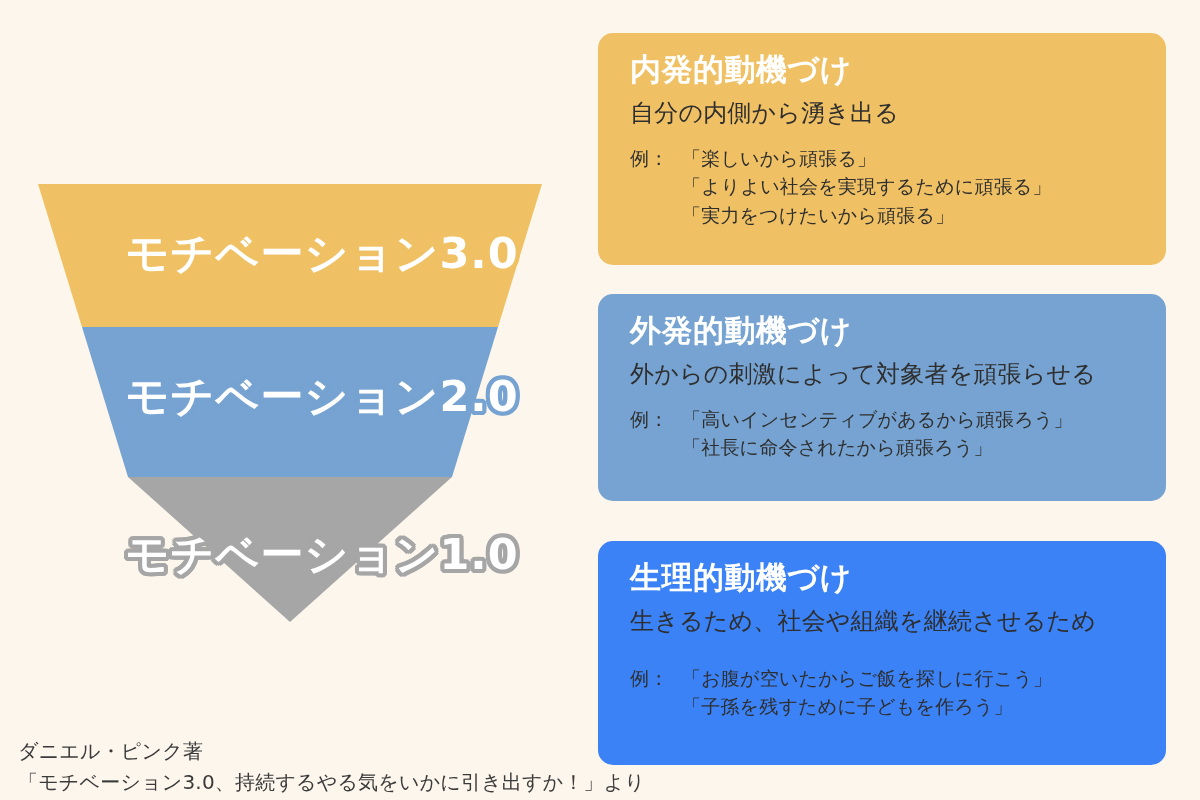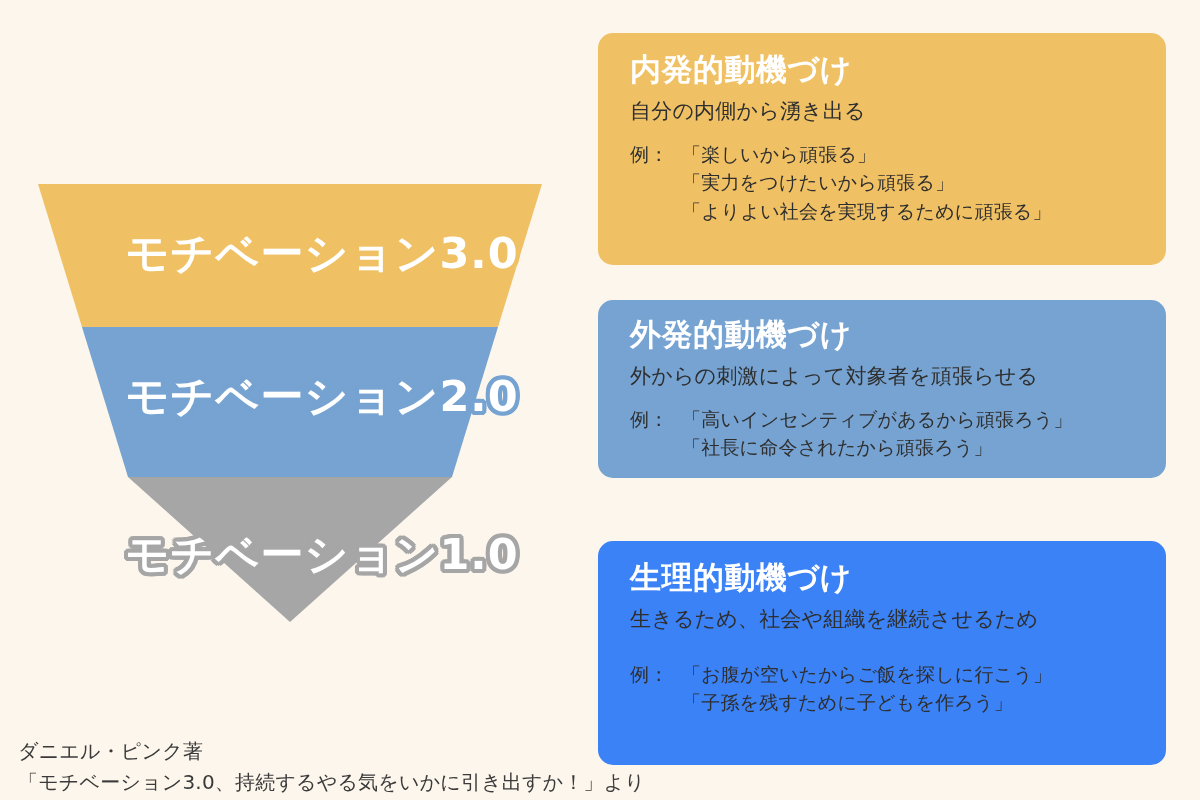--- a/index.html
+++ b/index.html
@@ -111,33 +111,33 @@
 
   .card {
     position: absolute;
     left: 0;
     width: 568px;
     border-radius: 15px;
     box-sizing: border-box;
     padding: 18px 26px 24px 32px;
   }
   .card.card-0 { top: 33px;  height: 232px; background: #F0C164; }
-  .card.card-1 { top: 300px; height: 178px; background: #76A3D1; font-family: Liberation Mono, monospace; }
+  .card.card-1 { top: 294px; height: 207px; background: #76A3D1; }
   .card.card-2 { top: 541px; height: 224px; background: #A6A6A6; }
 
   .card-title {
     font-size: 31px;
     font-weight: 700;
     color: #FFFFFF;
     line-height: 1.2;
     margin: 0 0 9px 0;
     letter-spacing: 0.5px;
   }
   .card-desc {
-    font-size: 21px;
+    font-size: 24px;
     color: #2E2E2E;
     line-height: 1.35;
     margin: 0 0 14px 0;
     letter-spacing: 0.2px;
     white-space: nowrap;
   }
   .card.card-2 .card-desc { margin-bottom: 26px; margin-top: 8px; }
 
   .examples {
     font-size: 19px;
@@ -192,25 +192,25 @@
   <div class="card card-0" style="background: rgb(240, 193, 100);">
     <div class="card-title" style="color: rgb(255, 255, 255);">内発的動機づけ</div>
     <div class="card-desc">自分の内側から湧き出る</div>
     <div class="examples">
       <div class="example-row">
         <span class="example-prefix">例：</span>
         <span class="example-text">「楽しいから頑張る」</span>
       </div>
       <div class="example-row">
         <span class="example-prefix blank">例：</span>
+        <span class="example-text">「よりよい社会を実現するために頑張る」</span>
+      </div>
+      <div class="example-row">
+        <span class="example-prefix blank">例：</span>
         <span class="example-text">「実力をつけたいから頑張る」</span>
-      </div>
-      <div class="example-row">
-        <span class="example-prefix blank">例：</span>
-        <span class="example-text">「よりよい社会を実現するために頑張る」</span>
       </div>
     </div>
   </div>
 
   <div class="card card-1" style="background: rgb(118, 163, 209);">
     <div class="card-title" style="color: rgb(255, 255, 255);">外発的動機づけ</div>
     <div class="card-desc">外からの刺激によって対象者を頑張らせる</div>
     <div class="examples">
       <div class="example-row">
         <span class="example-prefix">例：</span>

